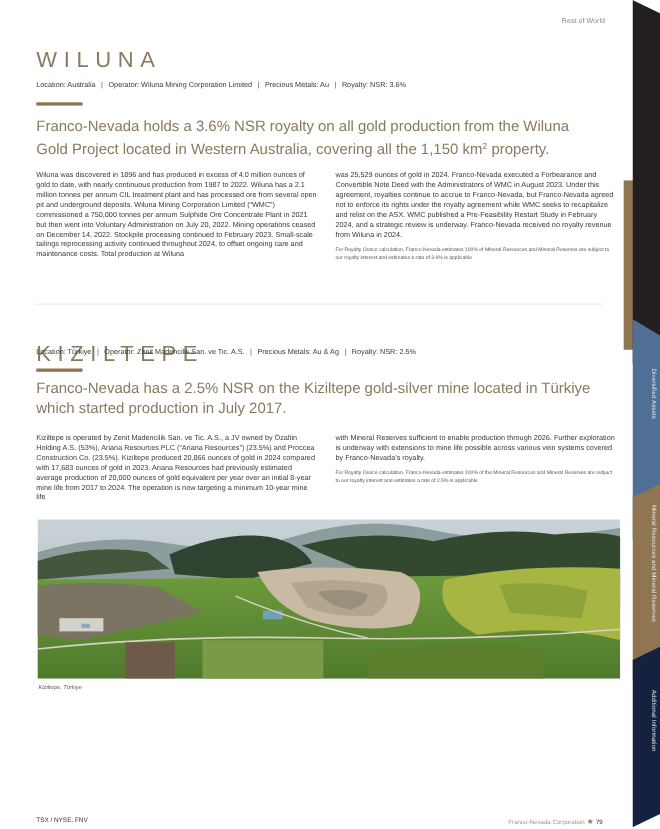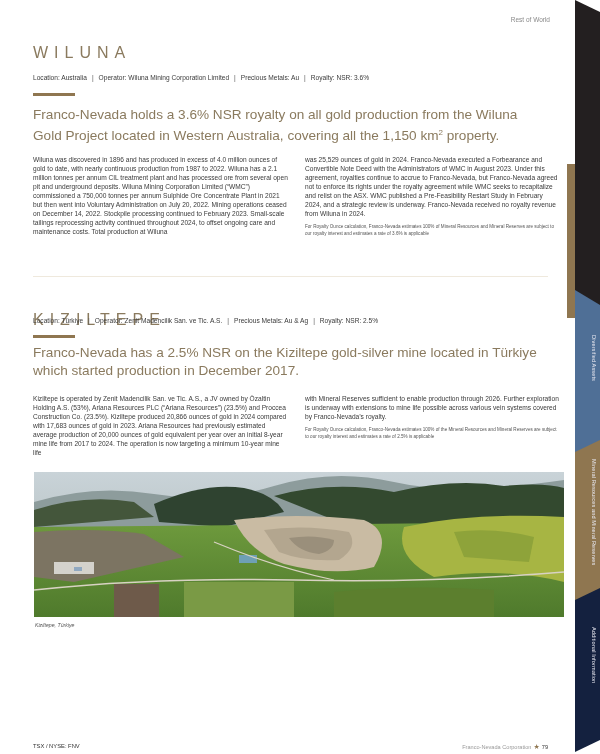--- a/index.html
+++ b/index.html
@@ -1,21 +1,21 @@
 <!DOCTYPE html>
 <html><head>
 <meta charset="utf-8">
 <style>
   * { margin: 0; padding: 0; box-sizing: border-box; }
   html, body { width: 600px; height: 754px; background: #ffffff; overflow: hidden; }
   body { position: relative; font-family: "Liberation Sans", sans-serif; color: #3a3a3a; }
 
   .header-label { position: absolute; top: 16px; right: 50px; font-size: 6.5px; color: #8a8a8a; }
 
-  .section-title { position: absolute; left: 33px; font-size: 16px; letter-spacing: 6px; color: #8a7a5e; font-weight: 300; }
+  .section-title { position: absolute; left: 33px; font-size: 20px; letter-spacing: 6px; color: #8a7a5e; font-weight: 300; }
   .meta-line { position: absolute; left: 33px; font-size: 6.6px; color: #3a3a3a; white-space: nowrap; }
   .meta-line .sep { color: #555; margin: 0 5px; }
   .gold-rule { position: absolute; left: 33px; width: 42px; height: 2.5px; background: #8f7650; }
 
   .lead { position: absolute; left: 33px; width: 510px; font-size: 13.6px; line-height: 18px; color: #8a7a5e; }
   .lead sup { font-size: 8px; vertical-align: 5px; }
 
   .body-col { position: absolute; font-size: 6.6px; line-height: 9.05px; color: #3a3a3a; width: 255px; }
   .footnote { font-size: 4.6px; line-height: 6.4px; color: #555; margin-top: 6px; }
 
@@ -52,21 +52,21 @@
   <div class="footnote">For Royalty Ounce calculation, Franco-Nevada estimates 100% of Mineral Resources and Mineral Reserves are subject to our royalty interest and estimates a rate of 3.6% is applicable</div>
 </div>
 
 <div class="divider" style="top:276px;"></div>
 
 <div class="section-title" style="top:311px;">KIZILTEPE</div>
 <div class="meta-line" style="top:317px;">
   <span>Location: Türkiye</span><span class="sep">|</span><span>Operator: Zenit Madencilik San. ve Tic. A.S.</span><span class="sep">|</span><span>Precious Metals: Au &amp; Ag</span><span class="sep">|</span><span>Royalty: NSR: 2.5%</span>
 </div>
 <div class="gold-rule" style="top:335px;"></div>
-<div class="lead" style="top:344px;">Franco-Nevada has a 2.5% NSR on the Kiziltepe gold-silver mine located in Türkiye which started production in December 2017.</div>
+<div class="lead" style="top:344px;">Franco-Nevada has a 2.5% NSR on the Kiziltepe gold-silver mine located in Türkiye which started production in July 2017.</div>
 <div class="body-col" style="left:33px; top:394px;">Kiziltepe is operated by Zenit Madencilik San. ve Tic. A.S., a JV owned by Özaltin Holding A.S. (53%), Ariana Resources PLC (“Ariana Resources”) (23.5%) and Proccea Construction Co. (23.5%). Kiziltepe produced 20,866 ounces of gold in 2024 compared with 17,683 ounces of gold in 2023. Ariana Resources had previously estimated average production of 20,000 ounces of gold equivalent per year over an initial 8-year mine life from 2017 to 2024. The operation is now targeting a minimum 10-year mine life</div>
 <div class="body-col" style="left:305px; top:394px;">
   <div>with Mineral Reserves sufficient to enable production through 2026. Further exploration is underway with extensions to mine life possible across various vein systems covered by Franco-Nevada’s royalty.</div>
   <div class="footnote">For Royalty Ounce calculation, Franco-Nevada estimates 100% of the Mineral Resources and Mineral Reserves are subject to our royalty interest and estimates a rate of 2.5% is applicable</div>
 </div>
 
 <div class="photo">
   <svg width="530" height="145" viewBox="0 0 530 145" preserveAspectRatio="none">
     <defs>
       <linearGradient id="sky" x1="0" y1="0" x2="0" y2="1">

